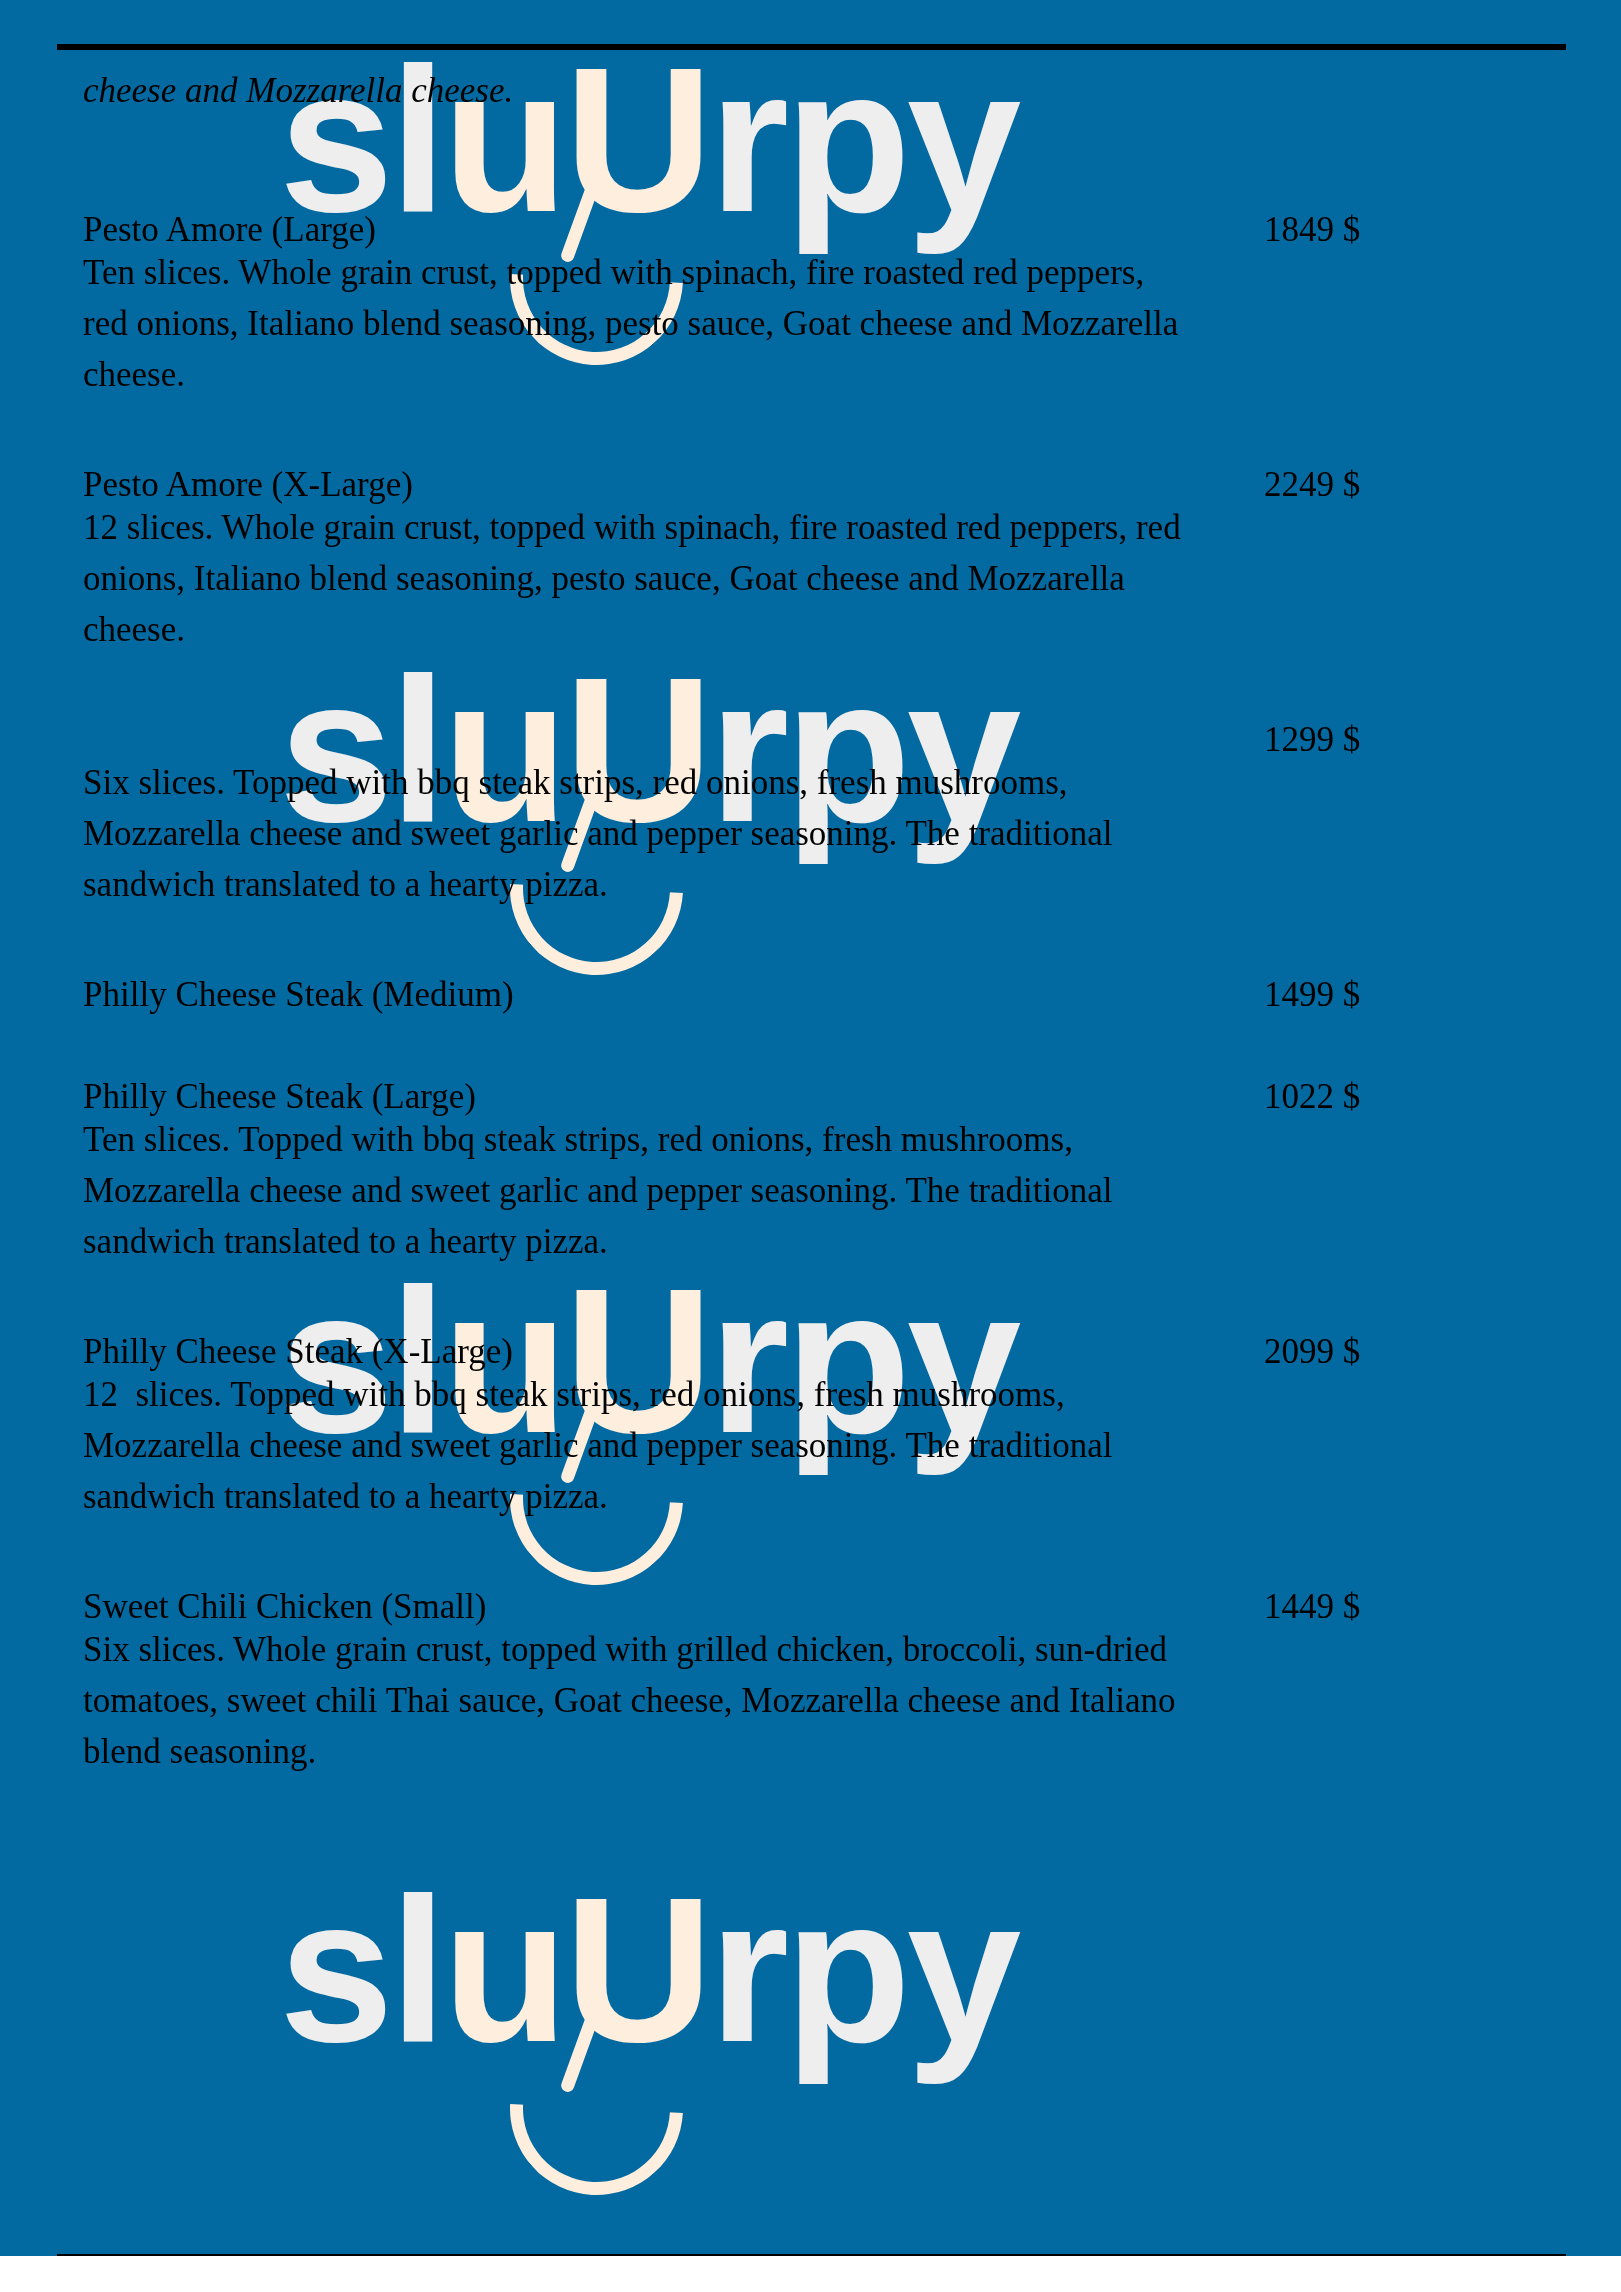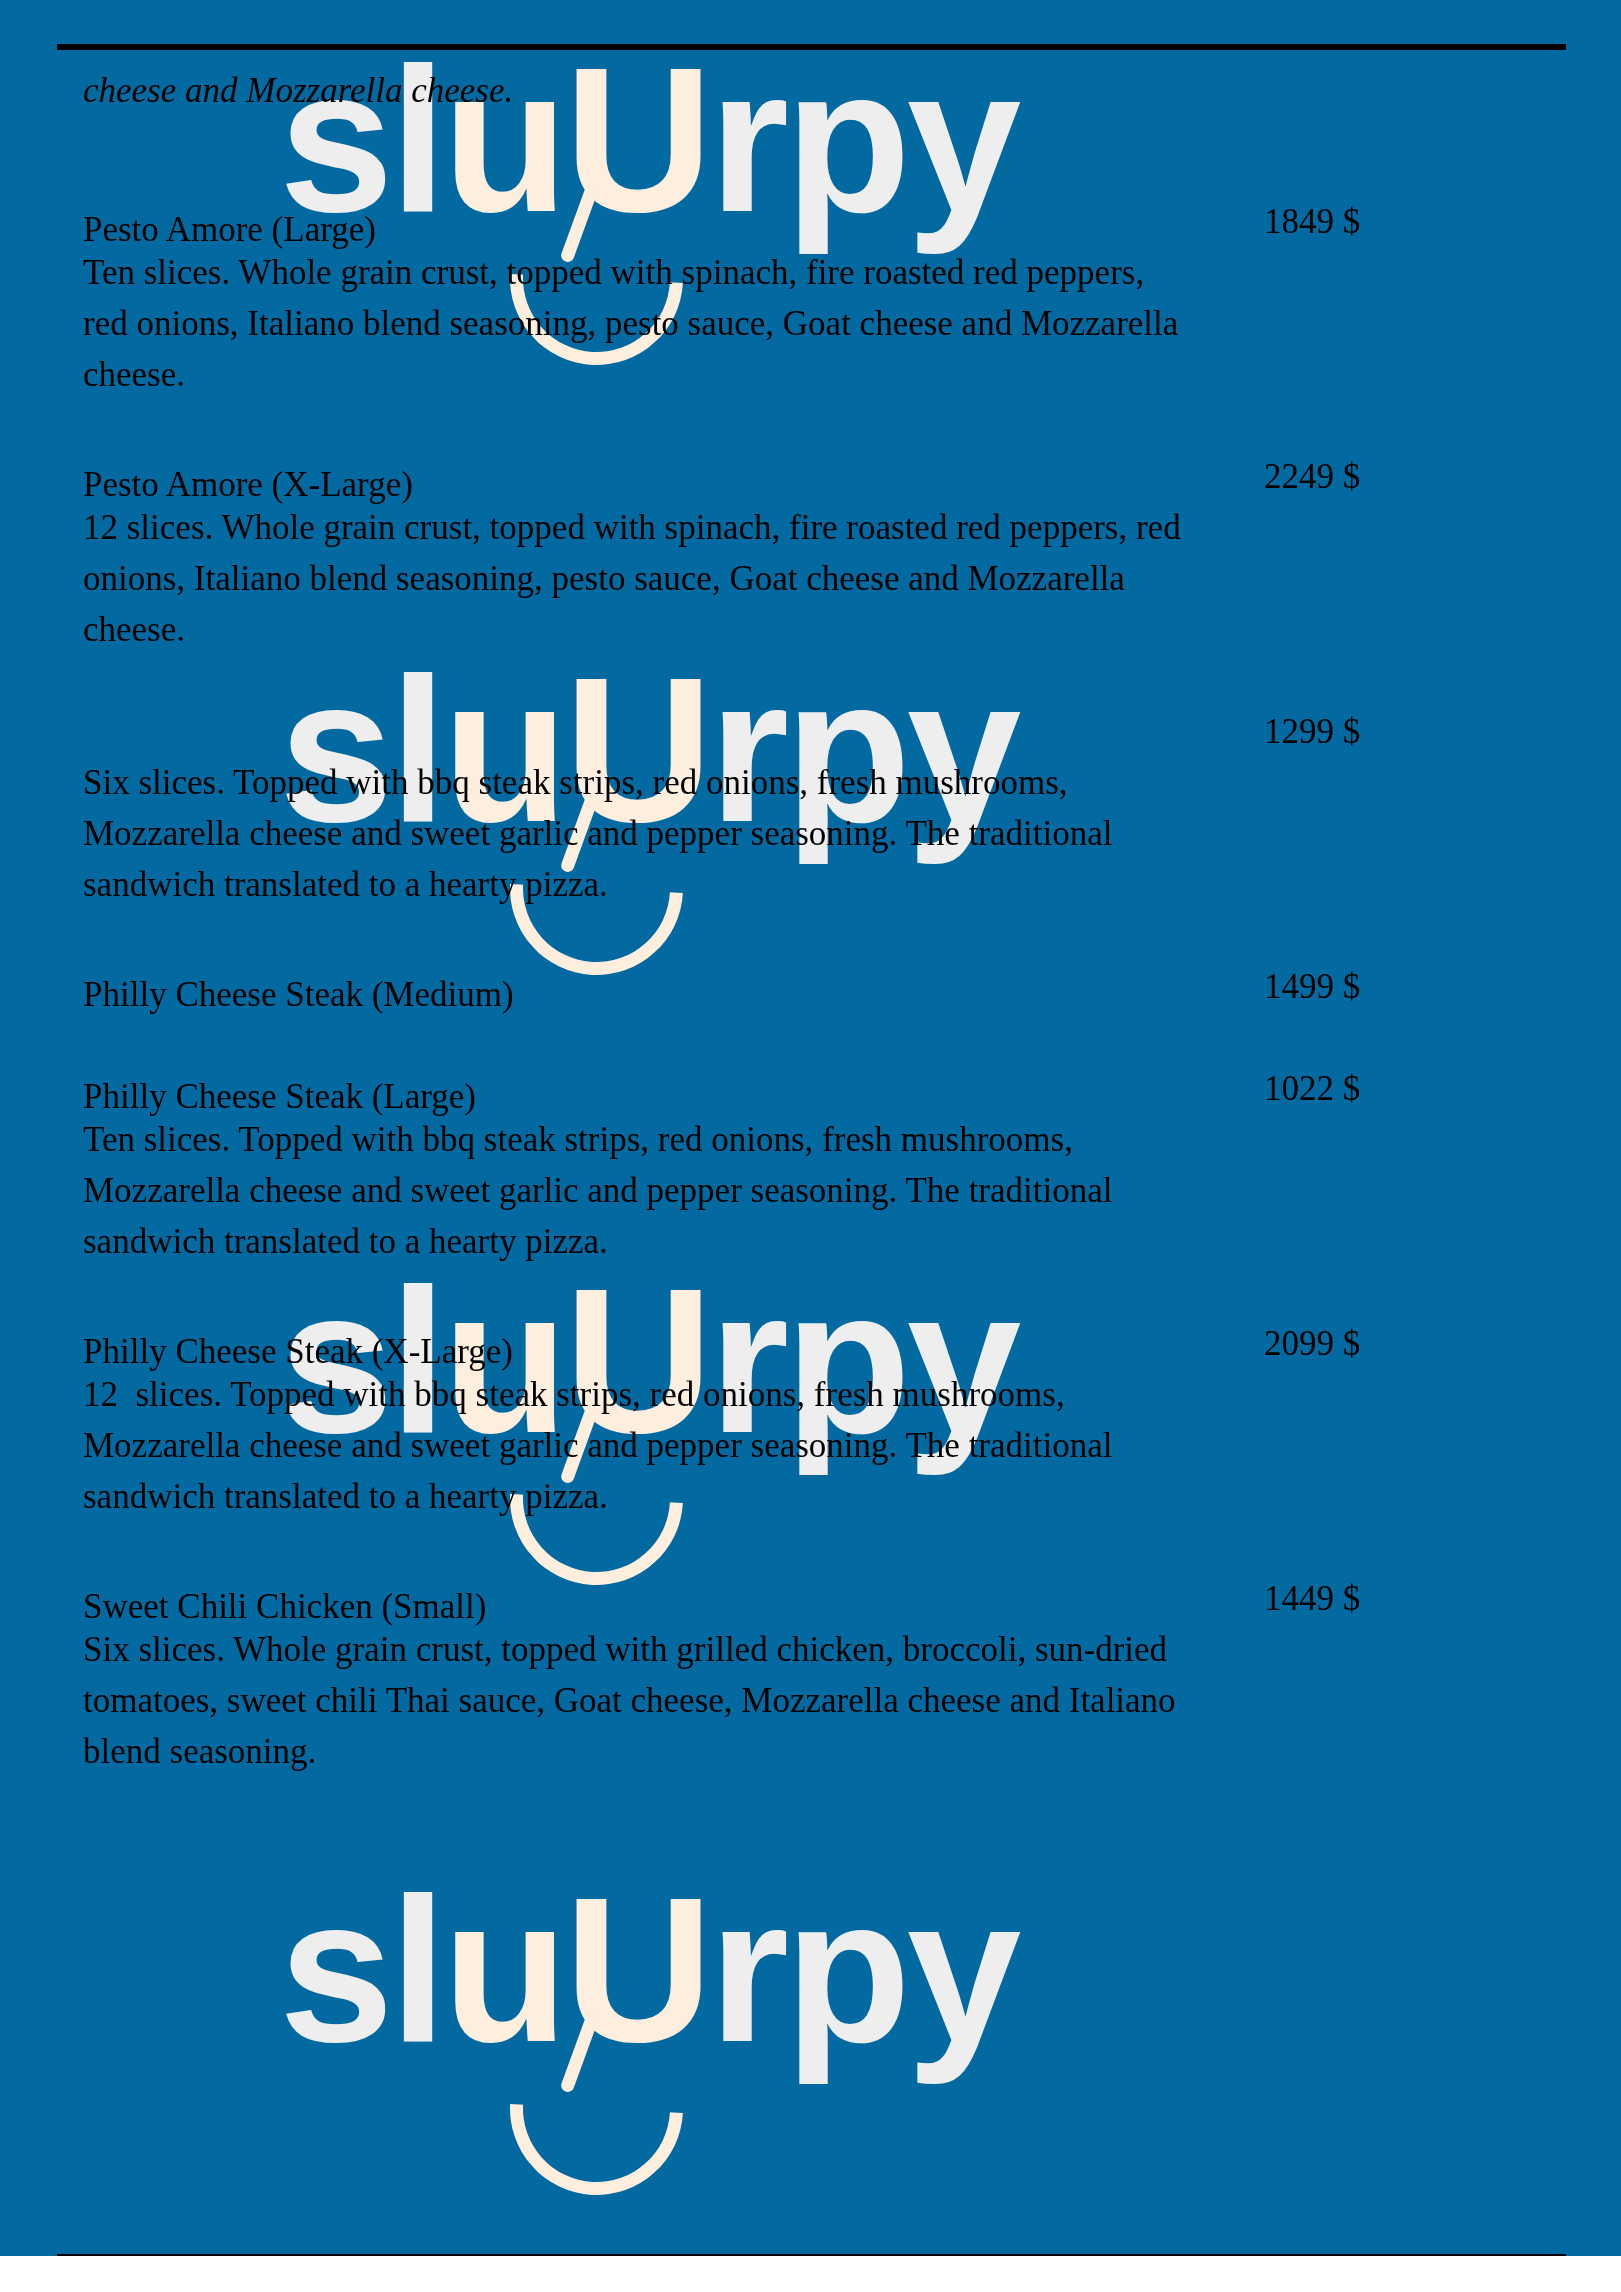--- a/index.html
+++ b/index.html
@@ -129,21 +129,21 @@
     position: absolute;
     left: 83px;
     top: 8px;
     font-size: 35px;
     line-height: 51px;
     white-space: nowrap;
   }
   .item-price {
     position: absolute;
     left: 1264px;
-    top: 0;
+    top: 8px;
     font-size: 35px;
     line-height: 51px;
     white-space: nowrap;
   }
   .item-desc {
     position: relative;
     left: 83px;
     width: 1103px;
     font-size: 35px;
     line-height: 51px;

